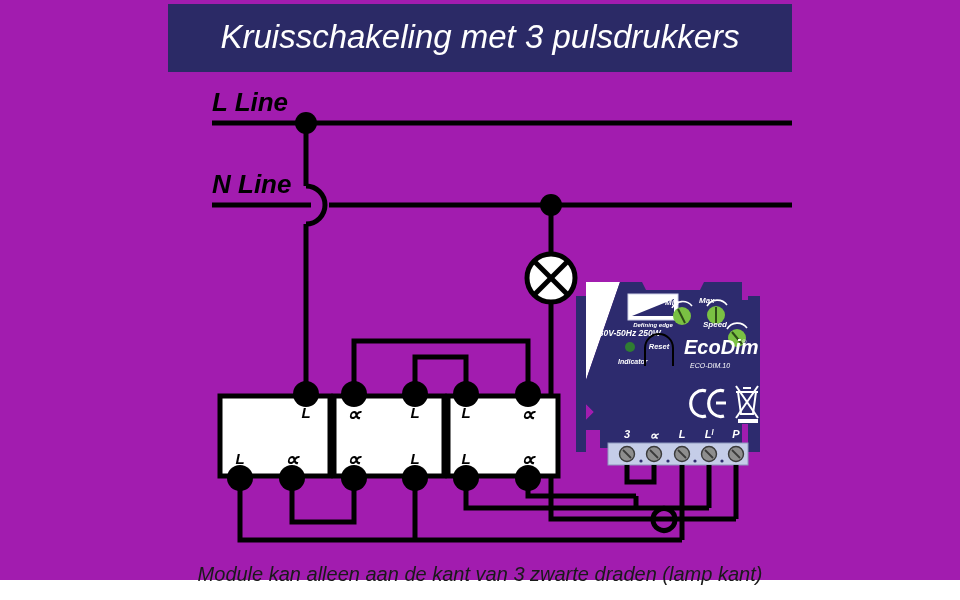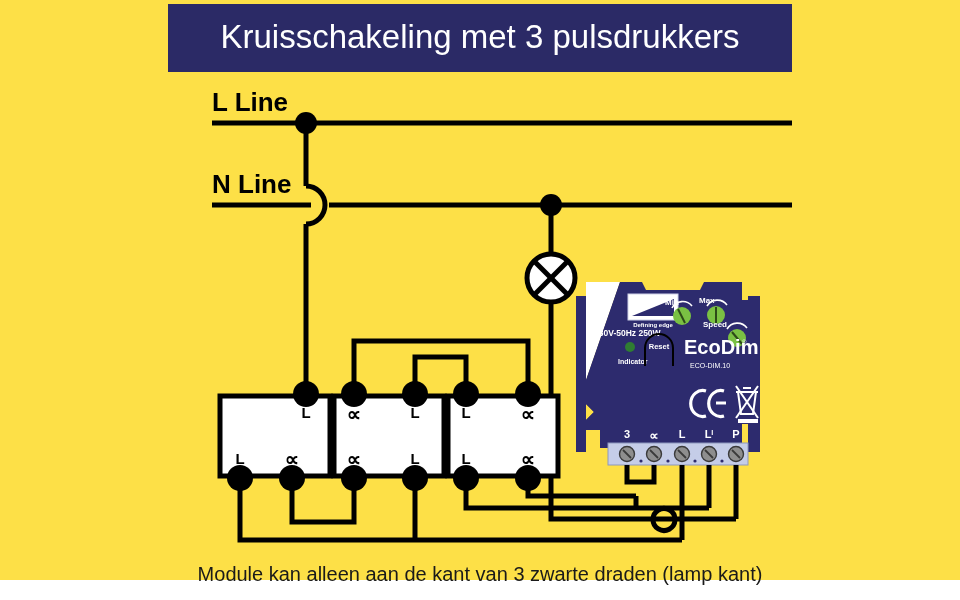--- a/index.html
+++ b/index.html
@@ -11,21 +11,22 @@
     width: 960px;
     height: 600px;
     font-family: "Liberation Sans", sans-serif;
     overflow: hidden;
     position: relative;
   }
   #stage {
     position: relative;
     width: 960px;
     height: 580px;
-    background: #fde047;
+    background: #a21caf;
+    font-style: italic;
   }
   #diagram {
     position: absolute;
     left: 0;
     top: 0;
     width: 960px;
     height: 600px;
   }
   .ttl {
     font-family: "Liberation Sans", sans-serif;

